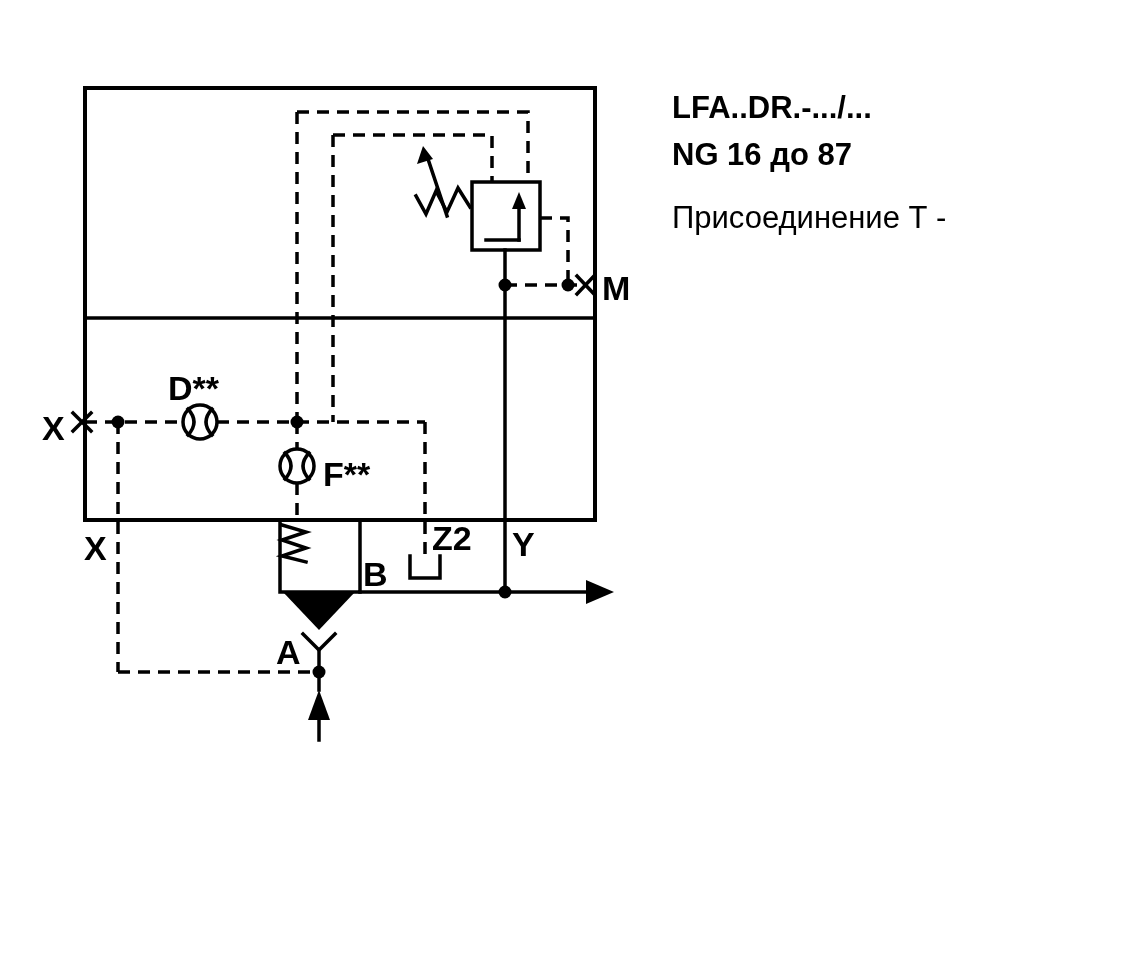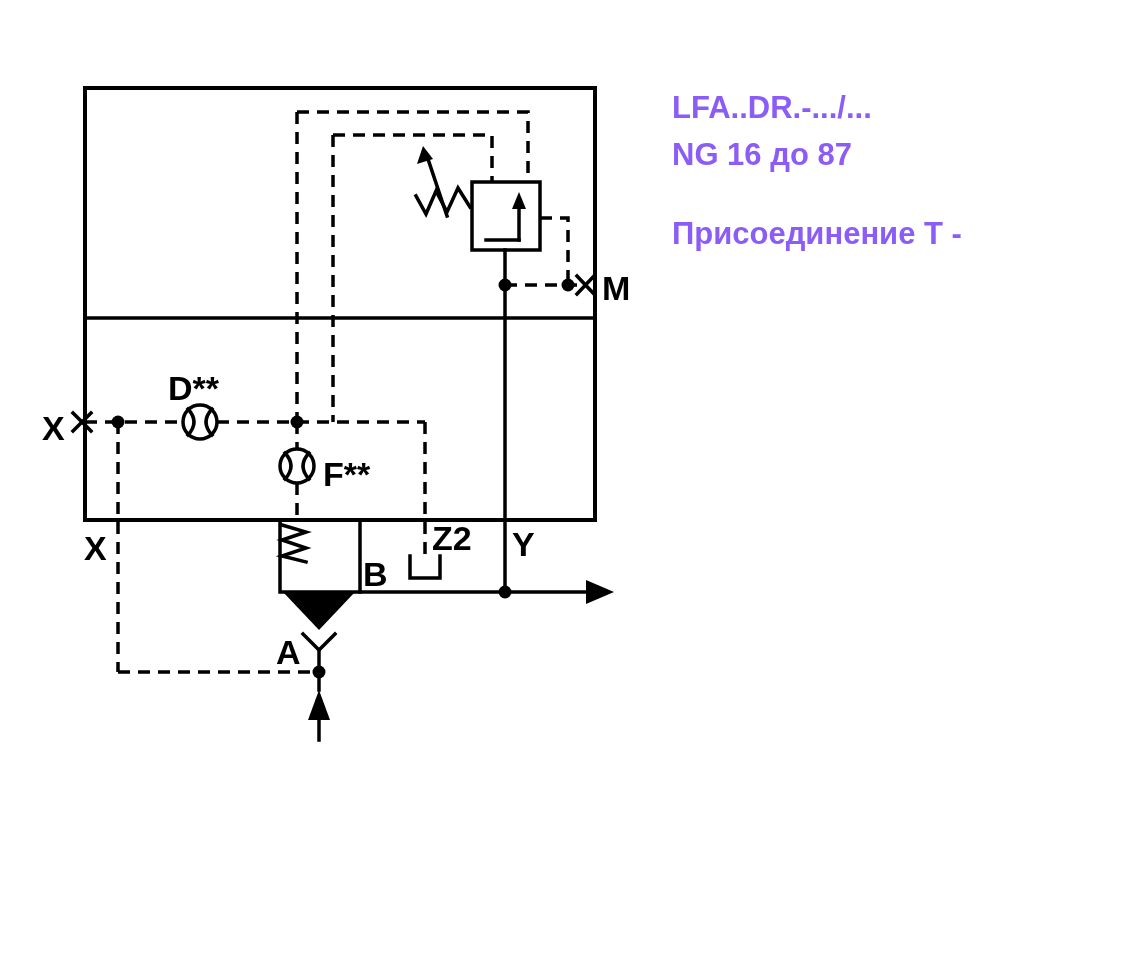--- a/index.html
+++ b/index.html
@@ -21,25 +21,25 @@
     font-weight:bold;
     font-size:34px;
     fill:#000000;
   }
   .info {
     position:absolute;
     left:672px;
     top:84px;
     font-size:31px;
     line-height:47px;
-    color:#8b5cf6;
+    color:#000000;
     white-space:nowrap;
   }
   .info .bold { font-weight:bold; }
-  .info .para-gap { margin-top:32px;font-weight:bold; }
+  .info .para-gap { margin-top:16px; }
 </style>
 </head>
 <body>
 
 <div class="page">
 
   <svg class="schematic" width="1128" height="980" viewBox="0 0 1128 980">
 
     <g class="solid">
       <rect x="85" y="88" width="510" height="432" stroke-width="4"></rect>

